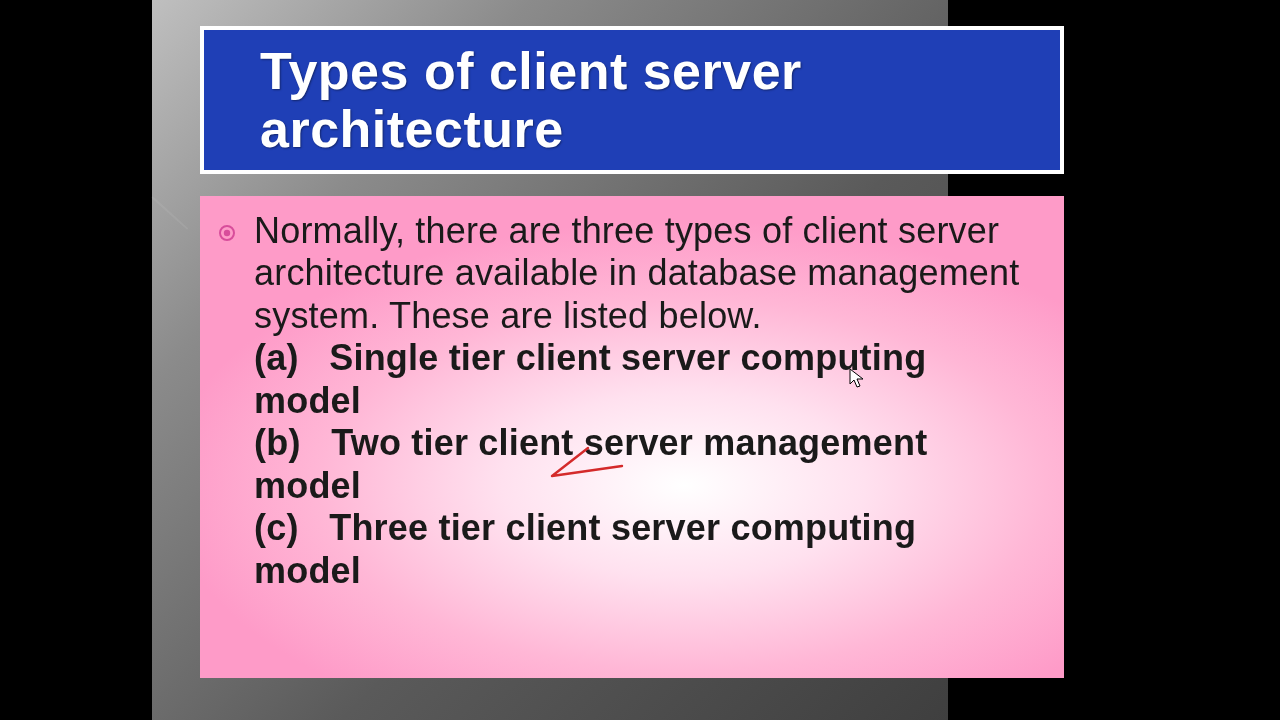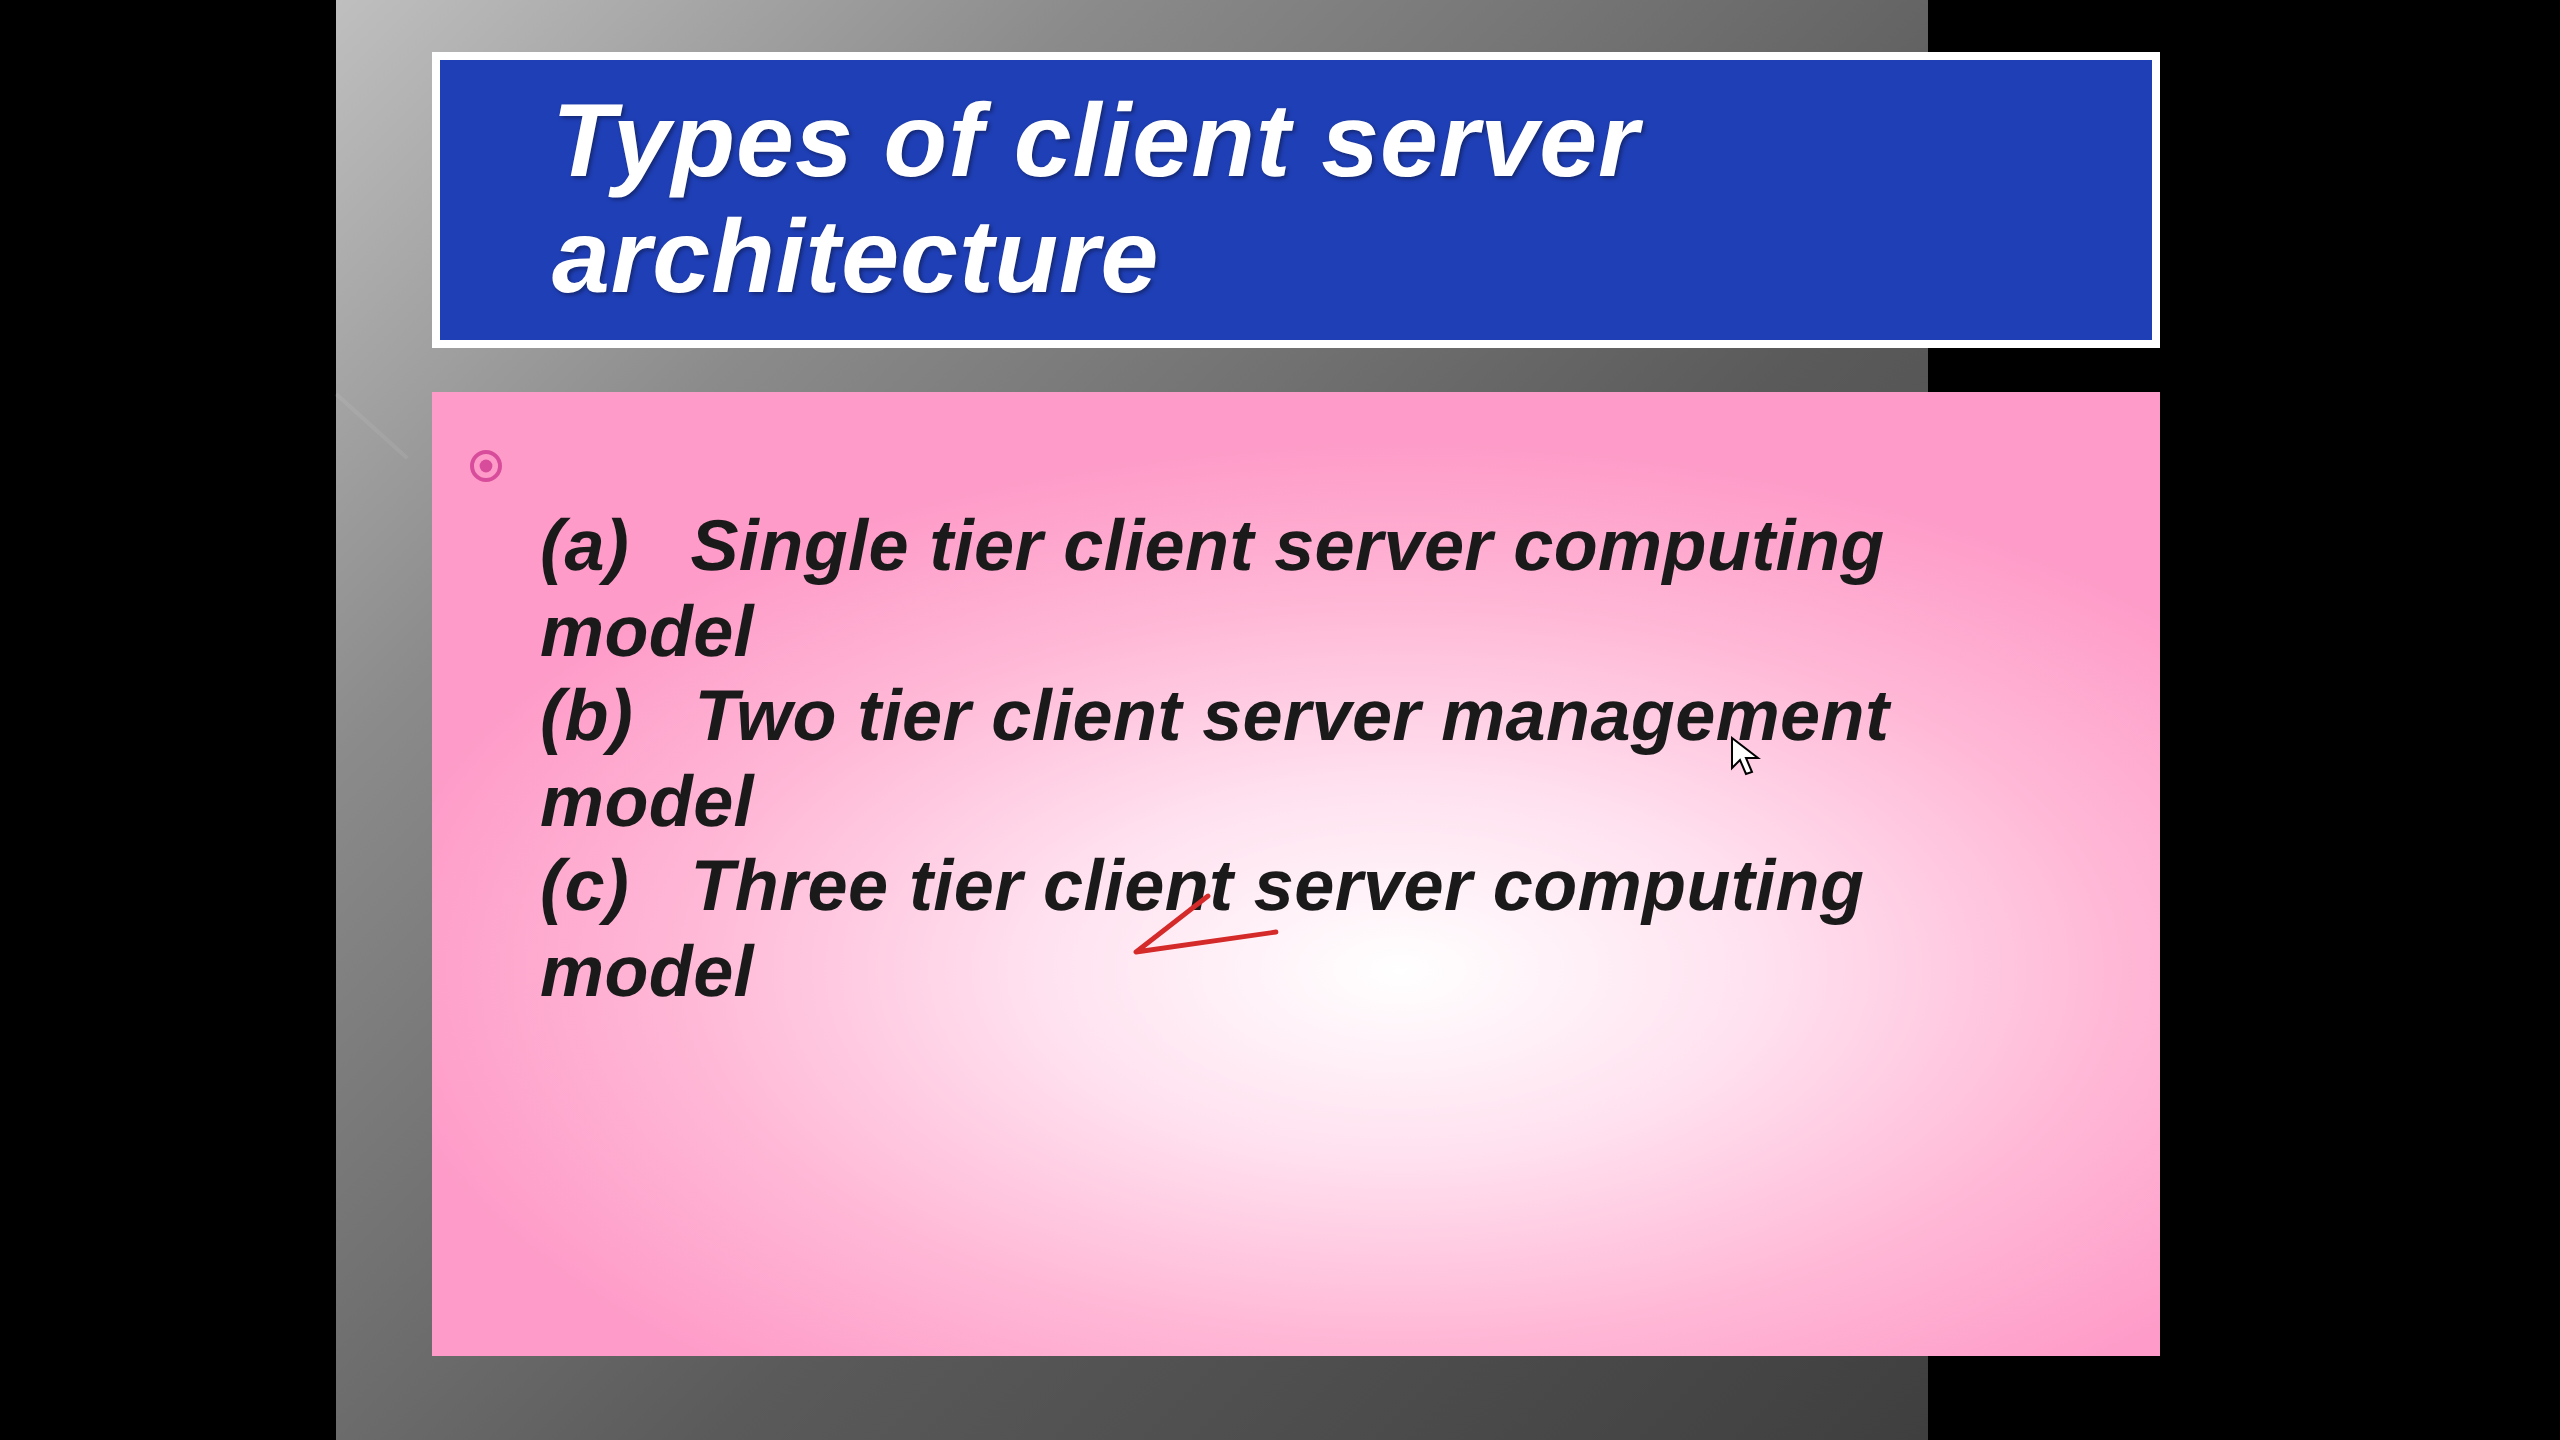--- a/index.html
+++ b/index.html
@@ -6,26 +6,25 @@
     margin: 0;
     padding: 0;
     width: 1280px;
     height: 720px;
     overflow: hidden;
     background: #000;
     font-family: "Century Gothic", "Segoe UI", Arial, sans-serif;
   }
   .stage {
     position: absolute;
-    left: 168px;
+    left: 152px;
     top: 0;
     width: 796px;
     height: 720px;
     background: linear-gradient(135deg, #bfbfbf 0%, #8b8b8b 25%, #5a5a5a 60%, #3f3f3f 100%);
-    font-style: italic;
   }
   .title-box {
     position: absolute;
     left: 48px;
     top: 26px;
     width: 864px;
     height: 148px;
     background: #1f3fb6;
     border: 4px solid #ffffff;
     box-sizing: border-box;
@@ -108,21 +107,21 @@
 
   <div class="body-box">
     <div class="bullet-wrap">
       <span class="bullet-marker">
         <svg width="18" height="18" viewBox="0 0 18 18">
           <circle cx="9" cy="9" r="7" fill="none" stroke="#d84d9b" stroke-width="2"></circle>
           <circle cx="9" cy="9" r="3.2" fill="#d84d9b"></circle>
         </svg>
       </span>
       <div class="body-text">
-        <br>
+        <span>Normally, there are three types of client server architecture available in database management system. These are listed below.</span><br>
         <span class="bold">(a)</span>
         <span>&nbsp;</span>
         <span class="bold">Single tier client server computing model</span><br>
         <span class="bold">(b)</span>
         <span>&nbsp;</span>
         <span class="bold">Two tier client server management model</span><br>
         <span class="bold">(c)</span>
         <span>&nbsp;</span>
         <span class="bold">Three tier client server computing model</span>
       </div>

